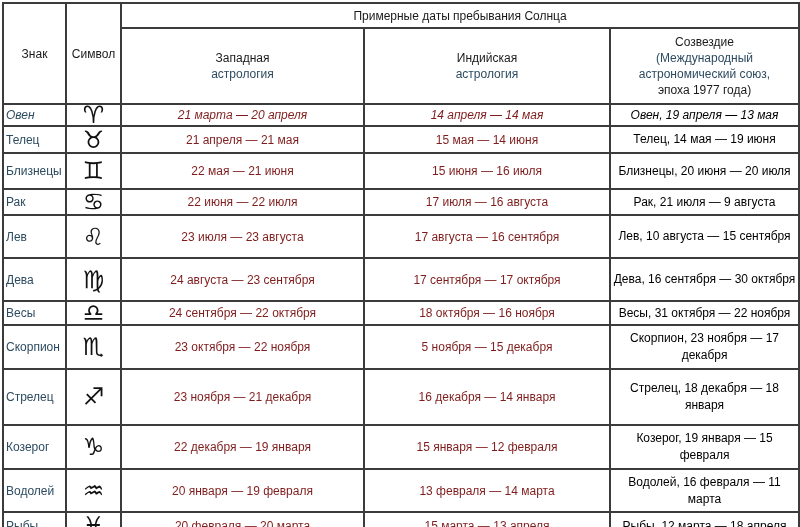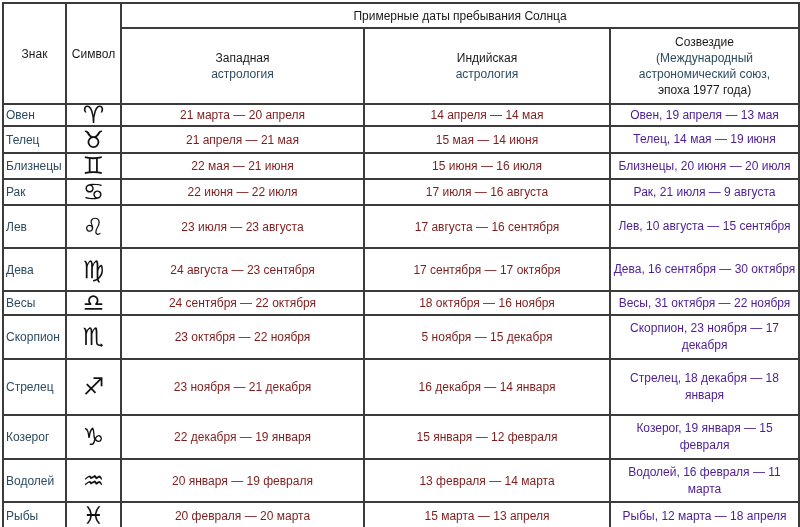--- a/index.html
+++ b/index.html
@@ -22,21 +22,21 @@
     font-weight: normal;
     color: #1a1a1a;
     text-align: center;
     font-size: 12px;
     line-height: 16px;
   }
   th .link, td .link { color: #2d4b60; }
   td.sign { text-align: left; padding-left: 3px; color: #4a5a66; }
   td.symbol { text-align: center; font-family: "DejaVu Sans", sans-serif; font-size: 24px; color: #111; line-height: 20px; }
   td.dates { text-align: center; color: #7f1d1d; }
-  td.const { text-align: center; color: #4c1d95; line-height: 17px; }
+  td.const { text-align: center; color: #000000; line-height: 17px; }
   tr.hdr1 th { height: 23px; }
   tr.hdr2 th { height: 74px; }
 </style>
 </head>
 <body>
 
 <table class="zodiac">
   <colgroup>
     <col style="width:63px">
     <col style="width:55px">
@@ -60,35 +60,35 @@
         <a class="link">астрология</a>
       </th>
       <th>
         <span>Созвездие</span><br>
         <a class="link"><span>(Международный</span><br><span>астрономический союз,</span></a><br>
         <span>эпоха 1977 года)</span>
       </th>
     </tr>
   </thead>
   <tbody id="rows">
-      <tr style="height: 20px;">
+      <tr style="height: 20px; font-style: italic;">
         <td class="sign"><span class="link">Овен</span></td>
         <td class="symbol"><span>♈</span></td>
         <td class="dates">21 марта — 20 апреля</td>
         <td class="dates">14 апреля — 14 мая</td>
         <td class="const">Овен, 19 апреля — 13 мая</td>
       </tr>
       <tr style="height: 27px;">
         <td class="sign"><span class="link">Телец</span></td>
         <td class="symbol"><span>♉</span></td>
         <td class="dates">21 апреля — 21 мая</td>
         <td class="dates">15 мая — 14 июня</td>
         <td class="const">Телец, 14 мая — 19 июня</td>
       </tr>
-      <tr style="height: 26px;">
+      <tr style="height: 36px;">
         <td class="sign"><span class="link">Близнецы</span></td>
         <td class="symbol"><span>♊</span></td>
         <td class="dates">22 мая — 21 июня</td>
         <td class="dates">15 июня — 16 июля</td>
         <td class="const">Близнецы, 20 июня — 20 июля</td>
       </tr>
       <tr style="height: 26px;">
         <td class="sign"><span class="link">Рак</span></td>
         <td class="symbol"><span>♋</span></td>
         <td class="dates">22 июня — 22 июля</td>

